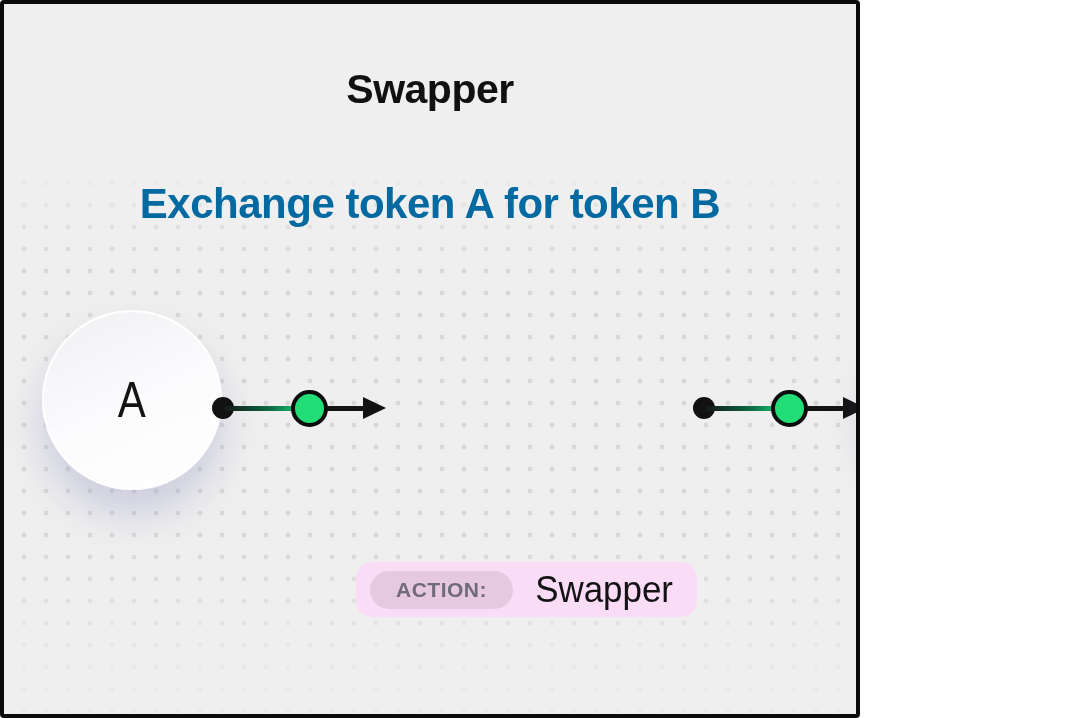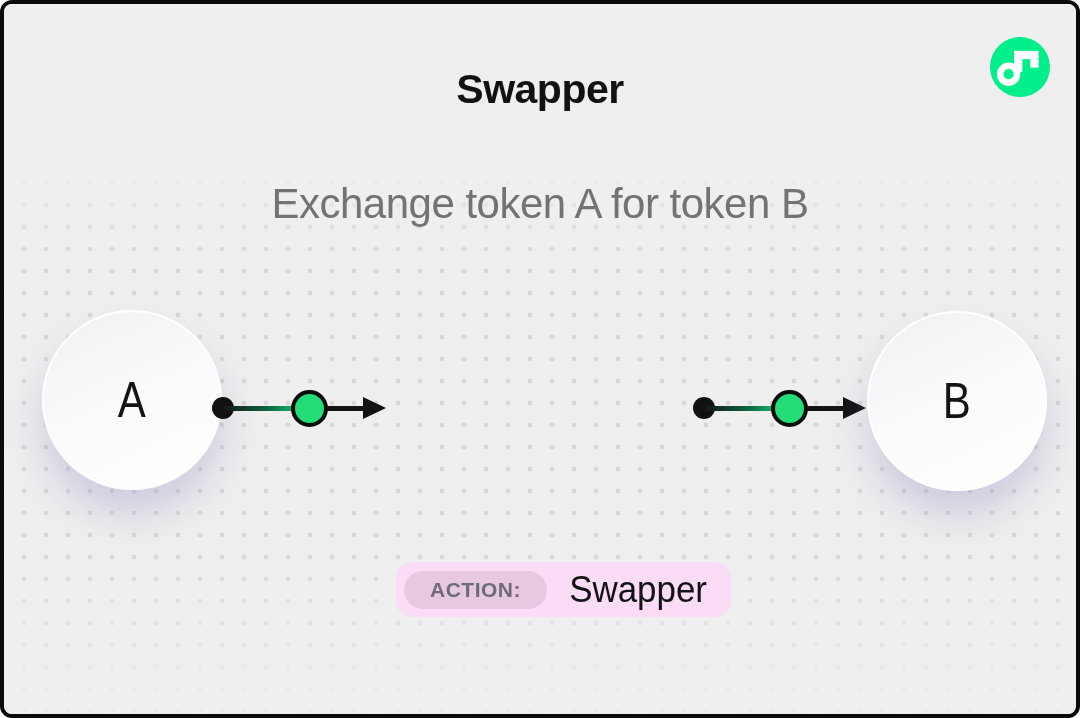--- a/index.html
+++ b/index.html
@@ -1,24 +1,24 @@
 <!DOCTYPE html>
 <html style="--bg: #EFEFEF; --frame: #0B0B0B; --ink: #111111; --brand-green: #00EF8B; --node-green: #23DE77; --dot-grid: #D8D8D8; --badge-bg: #FADCF6; --badge-label-bg: #E6C9E0; --badge-label-text: #6F6B78;"><head>
 <meta charset="utf-8">
 <style>
   html,body{margin:0;padding:0;background:#ffffff;}
   *{box-sizing:border-box;}
   body{font-family:"Liberation Sans", sans-serif;}
 
   .card{
     position:relative;
-    width:1080px;height:718px;
+    width:860px;height:718px;
     background:var(--bg,#EFEFEF);
     border:4px solid var(--frame,#0B0B0B);
-    border-radius:12px;
+    border-radius:4px;
     overflow:hidden;
   }
 
   
   .dots{
     position:absolute;inset:0;
     background-image:radial-gradient(circle, var(--dot-grid,#D8D8D8) 2.1px, transparent 2.7px);
     background-size:22px 22px;
     background-position:9px 14px;
   }
@@ -35,22 +35,22 @@
 
   .title{
     position:absolute;left:0;right:0;top:62px;
     text-align:center;
     font-size:41px;font-weight:700;letter-spacing:-0.5px;
     color:var(--ink,#111);
   }
   .subtitle{
     position:absolute;left:0;right:0;top:176px;
     text-align:center;
-    font-size:42px;font-weight:400;letter-spacing:-0.5px;
-    color:#737373;
+    font-size:42px;font-weight:700;letter-spacing:-0.5px;
+    color:#0369a1;
   }
 
   .logo{position:absolute;left:986px;top:33px;width:60px;height:60px;}
   .logo svg{display:block;width:100%;height:100%;}
 
   
   .node-circle{
     position:absolute;width:180px;height:180px;border-radius:50%;
     background:linear-gradient(155deg,#f0f0f3 0%,#fbfbfd 50%,#ffffff 100%);
     border:2px solid #ffffff;
@@ -94,21 +94,21 @@
   .arrow-head{
     position:absolute;width:0;height:0;top:393px;
     border-top:11px solid transparent;border-bottom:11px solid transparent;
     border-left:23px solid #111;
   }
 
   
   .action-badge{
     position:absolute;left:352px;top:558px;height:55px;
     border-radius:16px;background:var(--badge-bg,#FADCF6);
-    display:flex;align-items:center;padding:0 22px 0 8px;margin-left:40px;
+    display:flex;align-items:center;padding:0 22px 0 14px;
   }
   .action-pill{
     height:38px;border-radius:19px;background:var(--badge-label-bg,#E6C9E0);
     display:flex;align-items:center;padding:0 26px;
   }
   .action-pill .action-label{
     font-size:21px;font-weight:600;letter-spacing:0.5px;
     color:var(--badge-label-text,#6F6B78);
   }
   .action-value{

